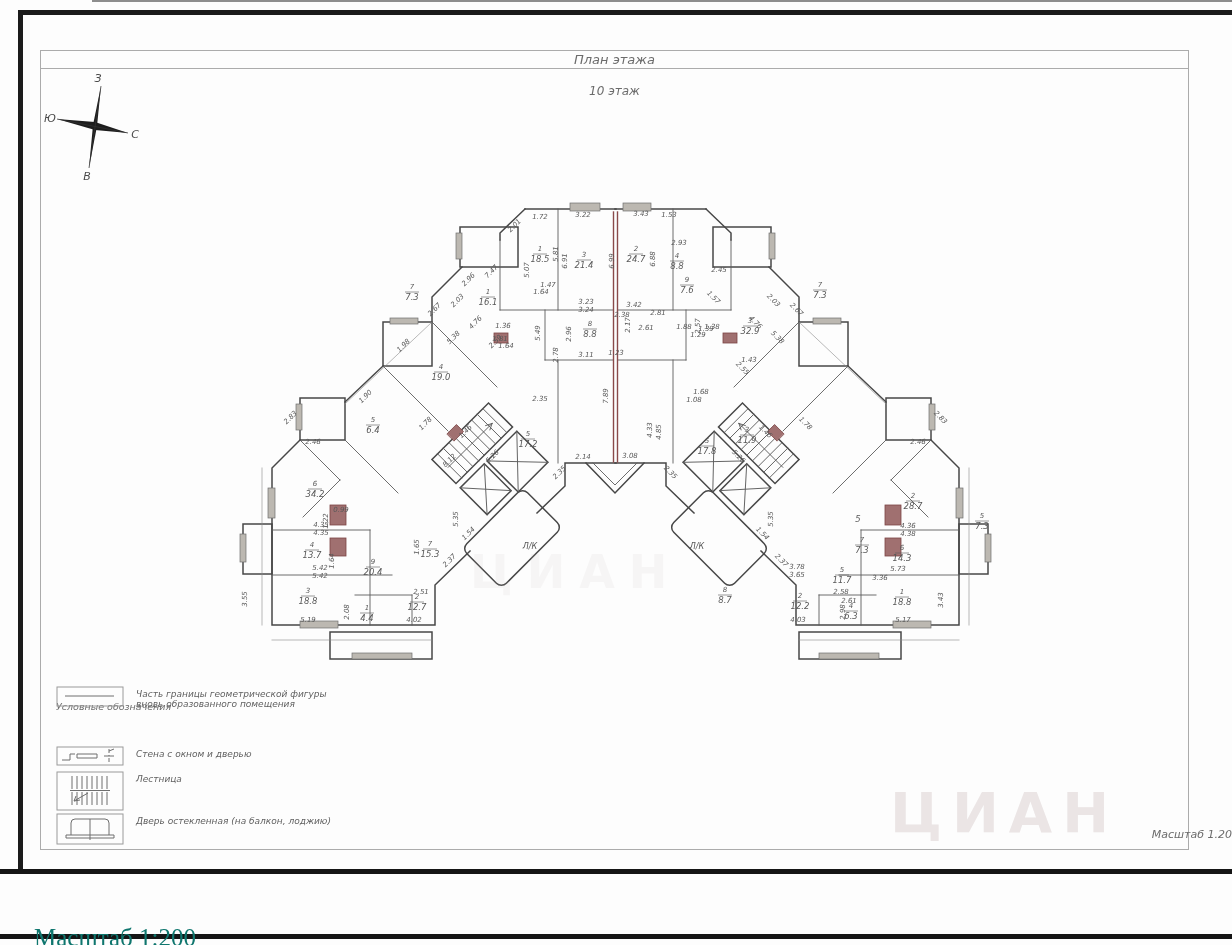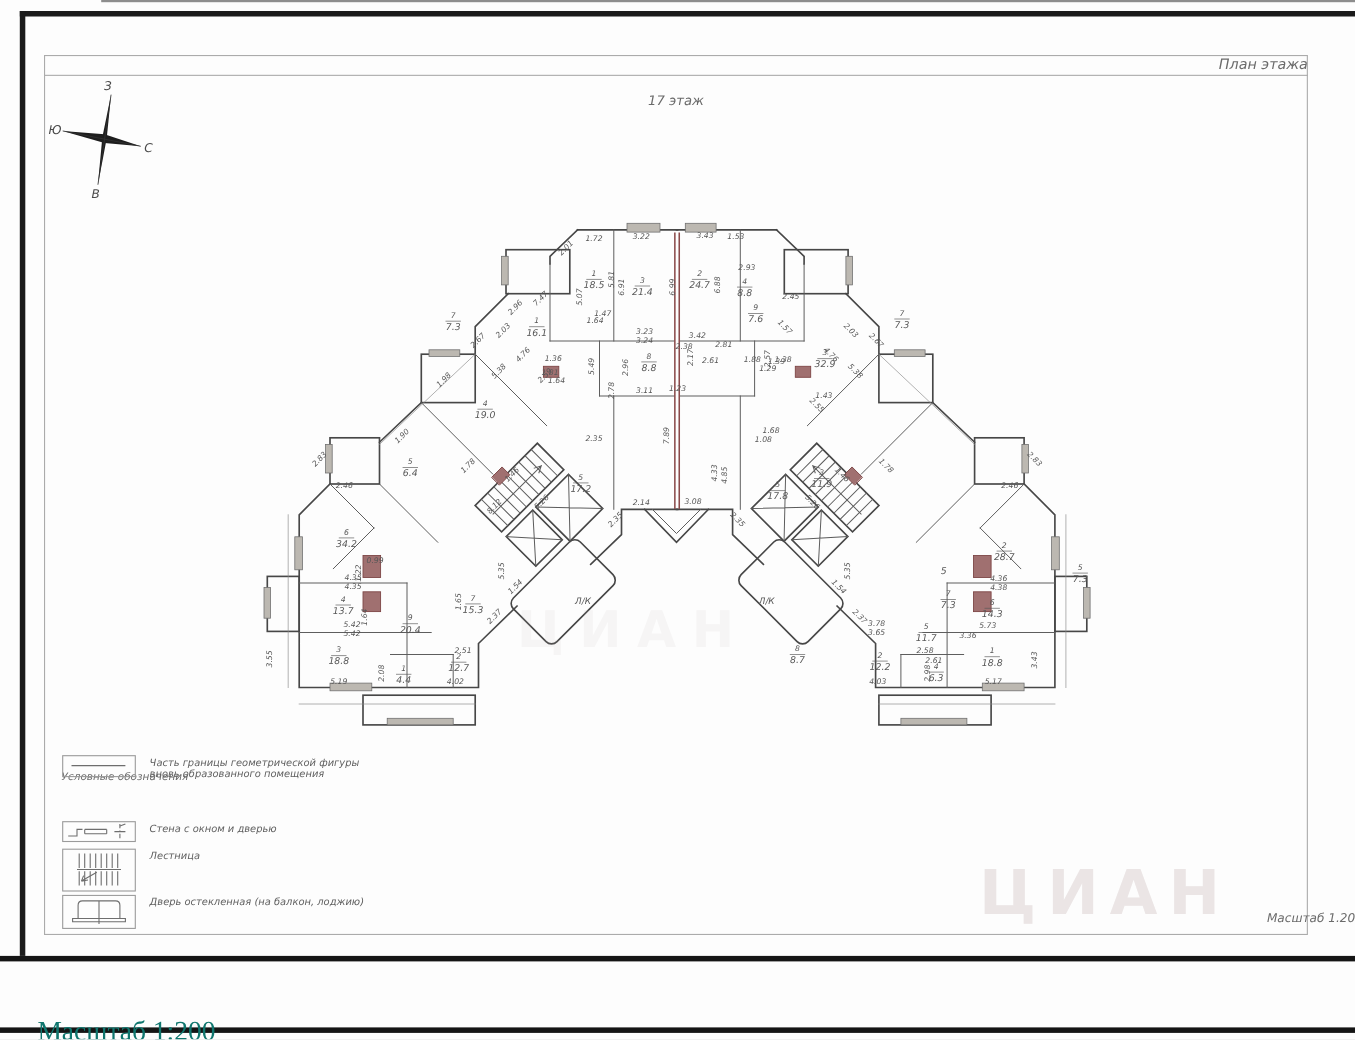--- a/index.html
+++ b/index.html
@@ -7,21 +7,21 @@
         font-family:"DejaVu Sans",sans-serif;}
   .abs{position:absolute;}
   
   #top-hairline{left:92px;top:0;width:1140px;height:2px;background:#8d8d8d;}
   #frame-top{left:18px;top:10px;width:1214px;height:5px;background:#1b1b1b;}
   #frame-left{left:18px;top:10px;width:5px;height:923px;background:#1b1b1b;}
   
   #inner-frame{left:40px;top:50px;width:1147px;height:798px;border:1px solid #ababab;}
   #title-underline{left:40px;top:68px;width:1149px;height:1px;background:#ababab;}
   .arch-text{font-style:italic;color:#6b6b6b;}
-  #plan-title{left:40px;top:52px;width:1149px;text-align:right;font-size:13px;}
+  #plan-title{left:40px;top:52px;width:1149px;text-align:center;font-size:13px;}
   #plan-subtitle{left:40px;top:84px;width:1149px;text-align:center;font-size:12px;}
   
   #legend-title{left:56px;top:701px;font-size:9.5px;text-align:right;}
   .legend-row{display:flex;align-items:flex-start;gap:10px;}
   .legend-icon{flex:0 0 70px;}
   .legend-label{font-style:italic;font-size:9px;color:#5f5f5f;white-space:pre-line;padding-top:3px;}
   .sym{stroke:#6e6e6e;fill:none;stroke-width:1;}
   .sym-box{stroke:#9a9a9a;fill:none;stroke-width:1;}
   
   #footer-bar{left:0;top:869px;width:1232px;height:60px;border-top:5px solid #151515;
@@ -54,21 +54,21 @@
 
 <div id="page">
 
   <div class="abs" id="top-hairline"></div>
   <div class="abs" id="frame-top"></div>
   <div class="abs" id="frame-left"></div>
   <div class="abs" id="inner-frame"></div>
   <div class="abs" id="title-underline"></div>
 
   <div class="abs arch-text" id="plan-title">План этажа</div>
-  <div class="abs arch-text" id="plan-subtitle">17 этаж</div>
+  <div class="abs arch-text" id="plan-subtitle">10 этаж</div>
 
   <svg class="abs" style="left:40px;top:62px;" width="115" height="125" viewBox="40 62 115 125">
     <polygon points="101,86 93,125 89,168 97,126" fill="#1d1d1d"></polygon>
     <polygon points="57,119 95,122 128,133 95,130" fill="#1d1d1d"></polygon>
     <line x1="101" y1="86" x2="89" y2="168" stroke="#333" stroke-width="0.7"></line>
     <line x1="57" y1="119" x2="128" y2="133" stroke="#333" stroke-width="0.7"></line>
     <text class="compass-label" x="98" y="82" text-anchor="middle">З</text>
     <text class="compass-label" x="50" y="122" text-anchor="middle">Ю</text>
     <text class="compass-label" x="135" y="138" text-anchor="middle">С</text>
     <text class="compass-label" x="87" y="180" text-anchor="middle">В</text>

